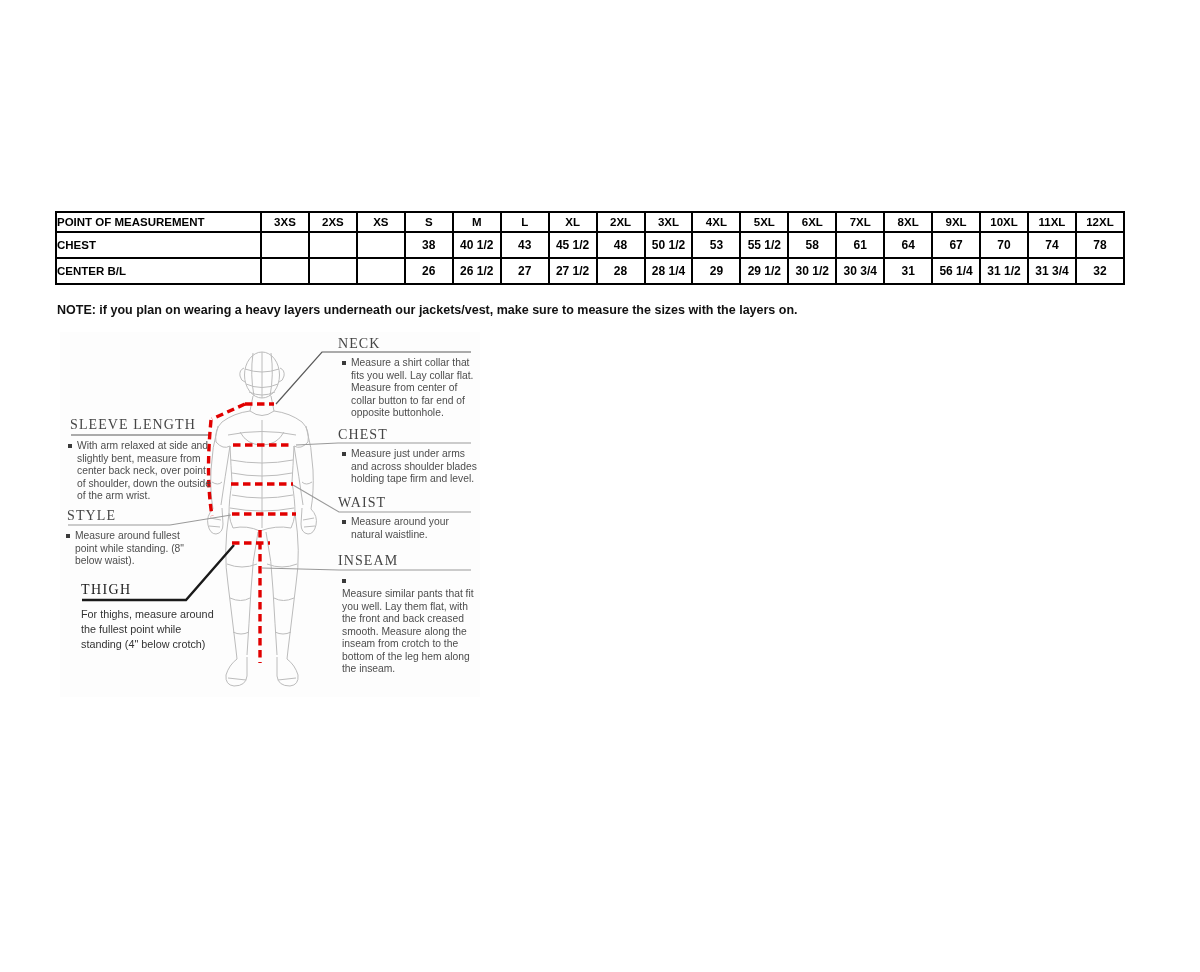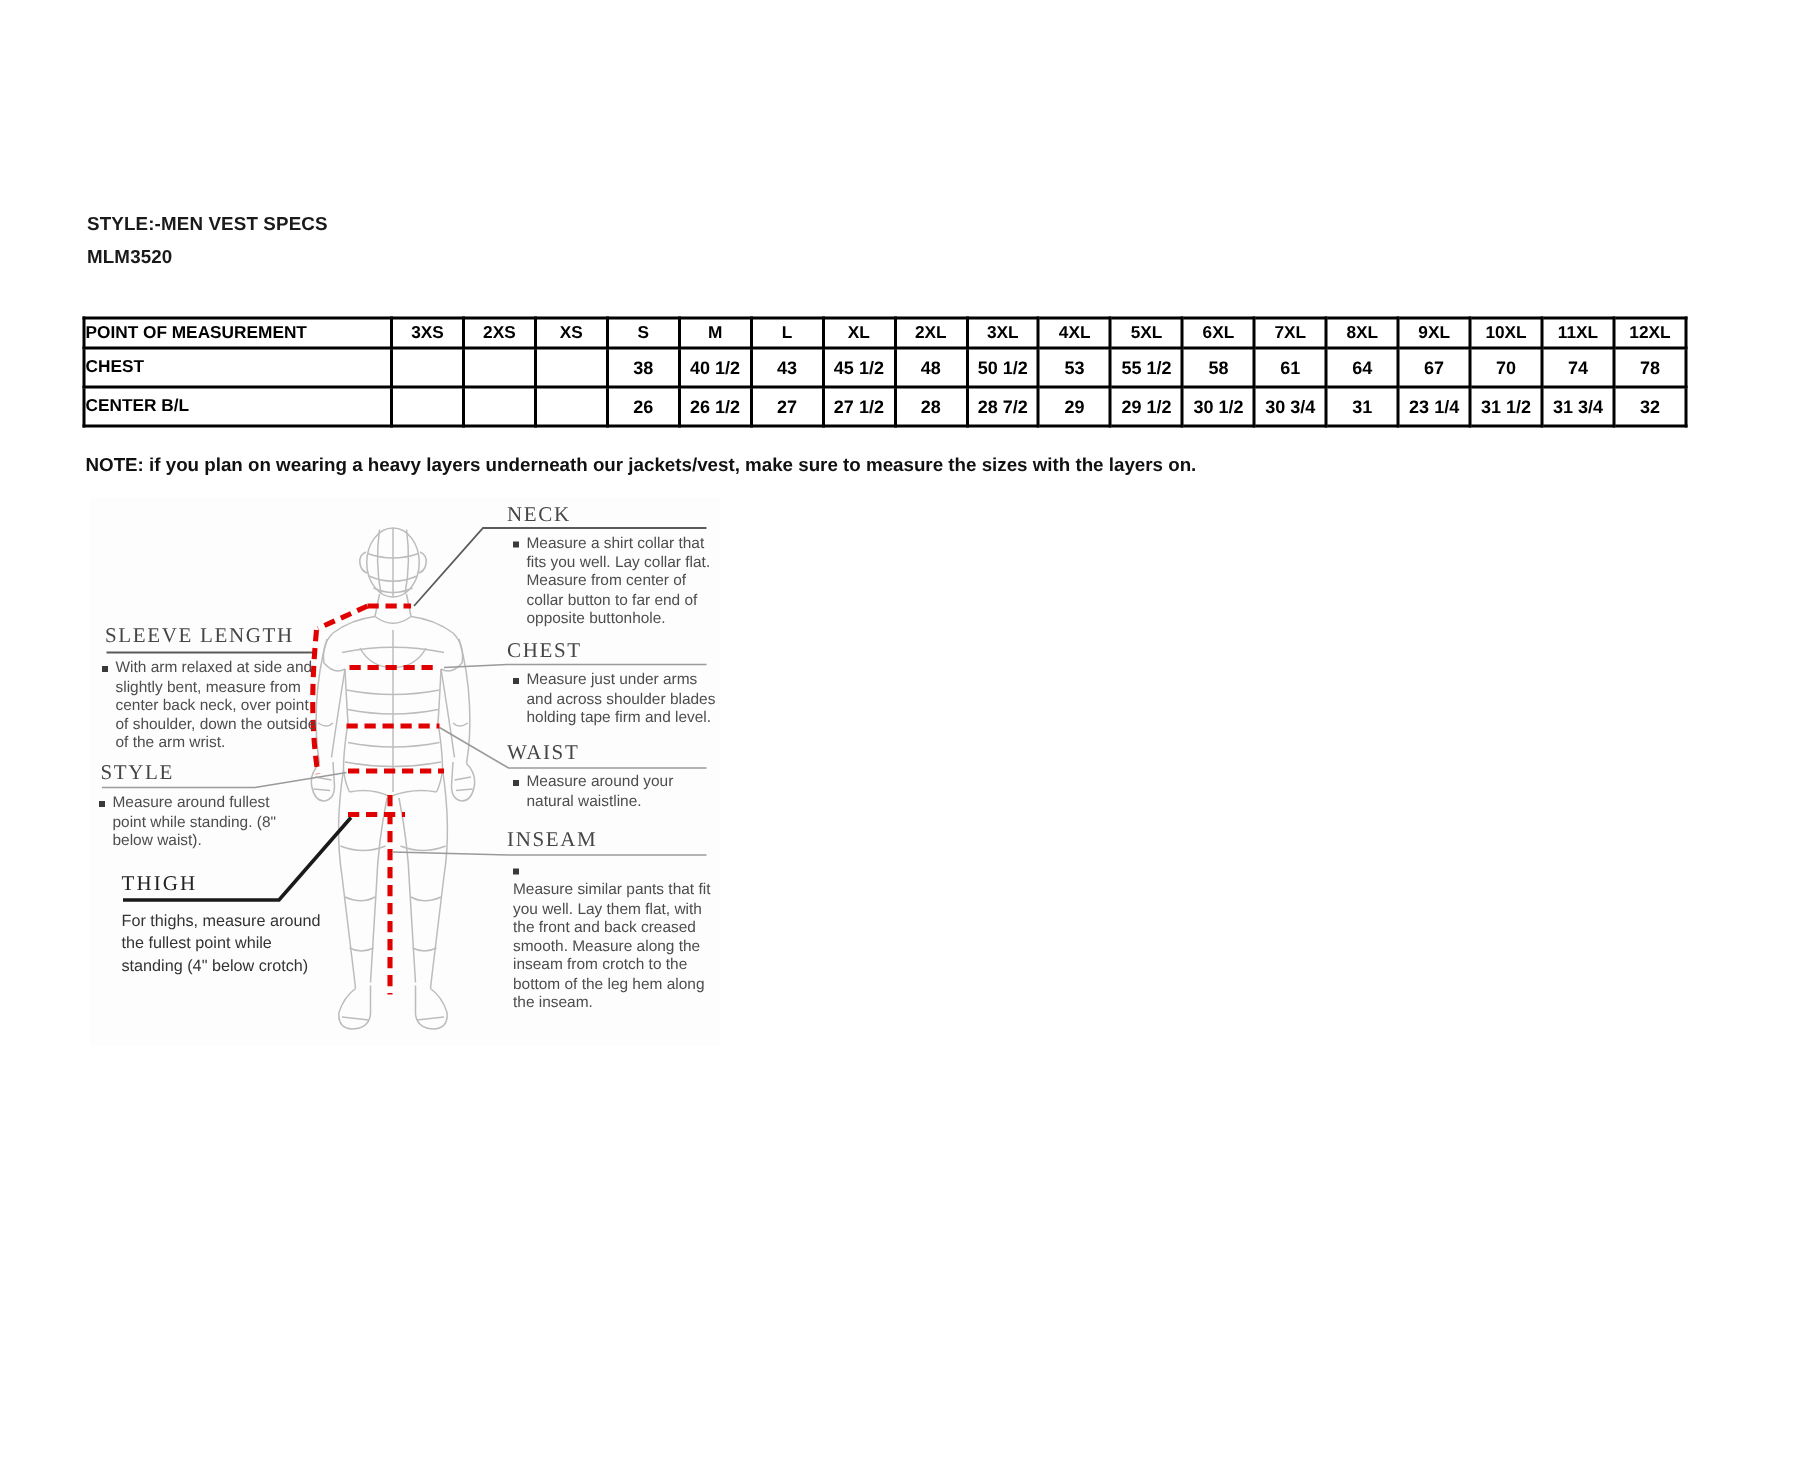--- a/index.html
+++ b/index.html
@@ -41,24 +41,20 @@
   .dtext .bullet{
     flex:0 0 auto;width:4px;height:4px;background:#3a3a3a;margin-top:4px;
   }
   .dtext.thigh-text{font-size:10.8px;line-height:1.4;color:#333;}
 </style>
 </head>
 <body>
 
 <div class="canvas">
 
-  <div class="title-block">
-    <div class="title-line">STYLE:-MEN VEST SPECS</div>
-    <div class="title-line">MLM3520</div>
-  </div>
 
   <table class="size-table">
     <colgroup>
       <col style="width:205px">
       <col>
         <col>
         <col>
         <col>
         <col>
         <col>
@@ -121,27 +117,27 @@
     <tr class="data-row">
       <td class="rowhead">CENTER B/L</td>
       <td class="val"></td>
       <td class="val"></td>
       <td class="val"></td>
       <td class="val">26</td>
       <td class="val">26 1/2</td>
       <td class="val">27</td>
       <td class="val">27 1/2</td>
       <td class="val">28</td>
-      <td class="val">28 7/2</td>
+      <td class="val">28 1/4</td>
       <td class="val">29</td>
       <td class="val">29 1/2</td>
       <td class="val">30 1/2</td>
       <td class="val">30 3/4</td>
       <td class="val">31</td>
-      <td class="val">23 1/4</td>
+      <td class="val">56 1/4</td>
       <td class="val">31 1/2</td>
       <td class="val">31 3/4</td>
       <td class="val">32</td>
     </tr>
     </tbody>
   </table>
 
   <div class="note">NOTE: if you plan on wearing a heavy layers underneath our jackets/vest, make sure to measure the sizes with the layers on.</div>
 
   <div class="diagram">

